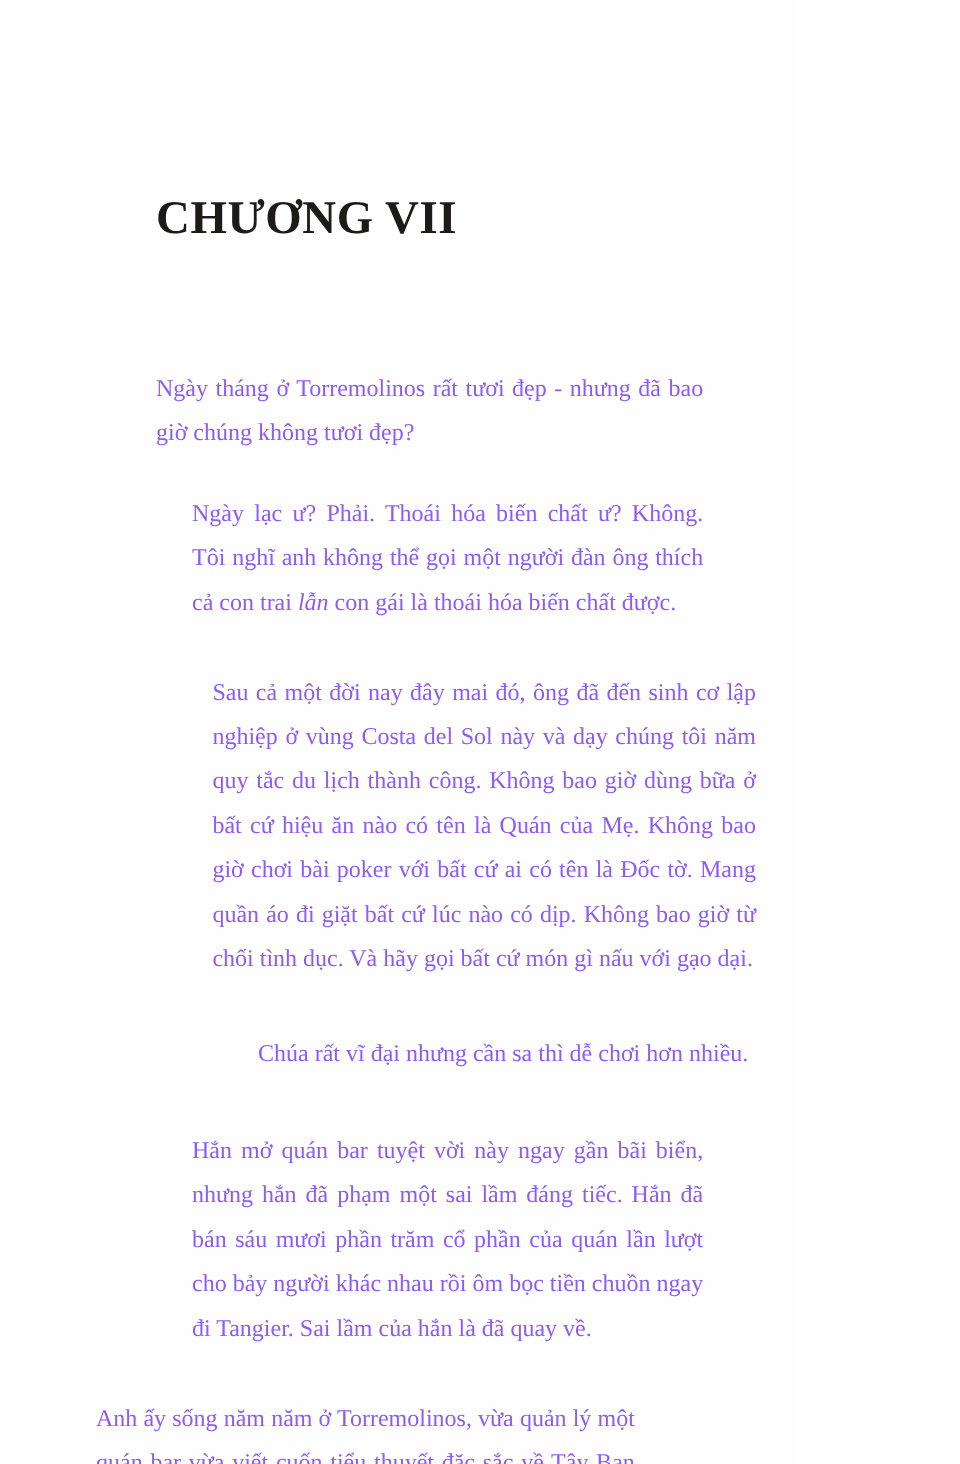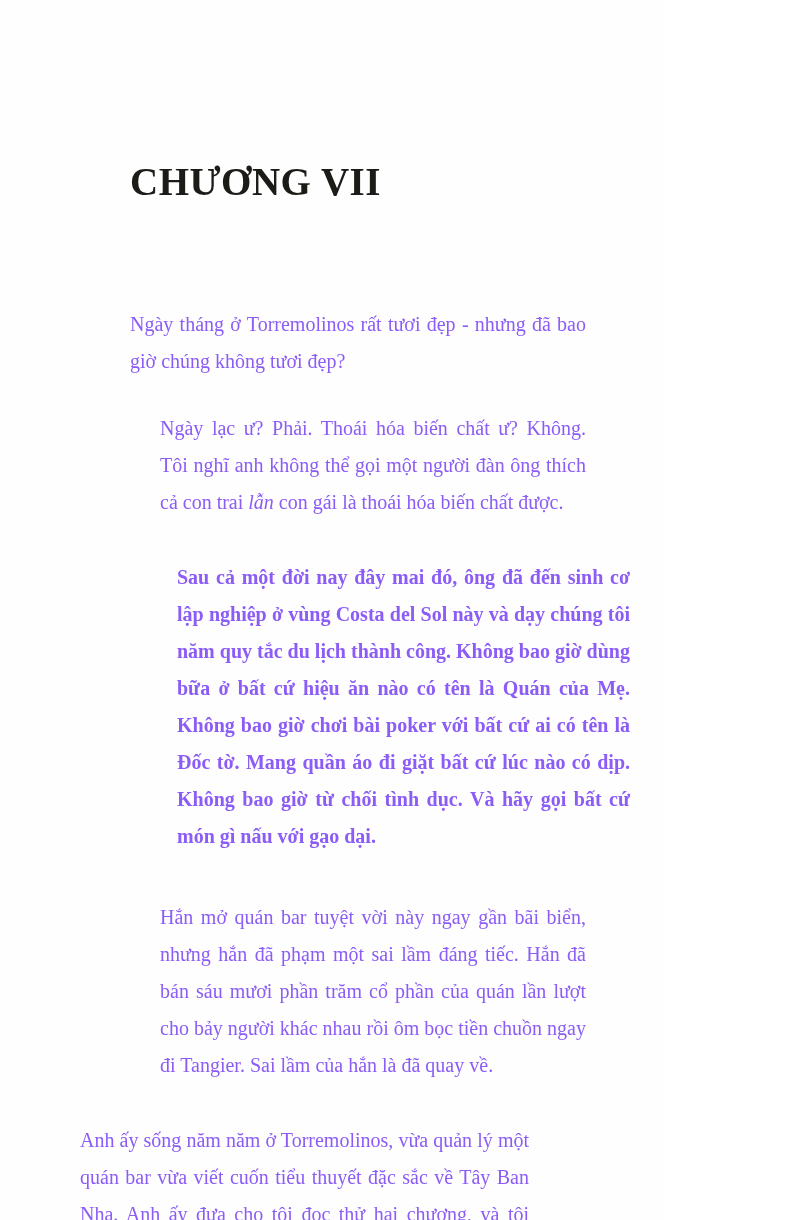--- a/index.html
+++ b/index.html
@@ -33,21 +33,21 @@
     margin: 0;
     font-size: 20px;
     line-height: 37px;
     text-align: justify;
     color: #8b5cf6;
   }
   .p em {
   }
   .p1 { margin: 92px 78px 0 130px; }
   .p2 { margin: 30px 78px 0 160px; }
-  .p3 { margin: 38px 34px 0 177px; font-weight: bold; }
+  .p3 { margin: 38px 34px 0 177px; }
   .p4 { margin: 42px 0 0 215px; text-align: left; }
   .p5 { margin: 44px 78px 0 160px; }
   .p6 { margin: 38px 135px 0 80px; }
   .speck {
     position: absolute;
     left: 740px;
     top: 992px;
     width: 5px;
     height: 4px;
     border-radius: 50%;
@@ -62,20 +62,21 @@
   <h1 class="chapter-heading">
     <span class="h-line">CHƯƠNG VII</span>
   </h1>
 
   <p class="p p1">Ngày tháng ở Torremolinos rất tươi đẹp - nhưng đã bao giờ chúng không tươi đẹp?</p>
 
   <p class="p p2"><span>Ngày lạc ư? Phải. Thoái hóa biến chất ư? Không. Tôi nghĩ anh không thể gọi một người đàn ông thích cả con trai </span><em>lẫn</em><span> con gái là thoái hóa biến chất được.</span></p>
 
   <p class="p p3">Sau cả một đời nay đây mai đó, ông đã đến sinh cơ lập nghiệp ở vùng Costa del Sol này và dạy chúng tôi năm quy tắc du lịch thành công. Không bao giờ dùng bữa ở bất cứ hiệu ăn nào có tên là Quán của Mẹ. Không bao giờ chơi bài poker với bất cứ ai có tên là Đốc tờ. Mang quần áo đi giặt bất cứ lúc nào có dịp. Không bao giờ từ chối tình dục. Và hãy gọi bất cứ món gì nấu với gạo dại.</p>
 
+  <p class="p p4">Chúa rất vĩ đại nhưng cần sa thì dễ chơi hơn nhiều.</p>
 
   <p class="p p5">Hắn mở quán bar tuyệt vời này ngay gần bãi biển, nhưng hắn đã phạm một sai lầm đáng tiếc. Hắn đã bán sáu mươi phần trăm cổ phần của quán lần lượt cho bảy người khác nhau rồi ôm bọc tiền chuồn ngay đi Tangier. Sai lầm của hắn là đã quay về.</p>
 
   <p class="p p6">Anh ấy sống năm năm ở Torremolinos, vừa quản lý một quán bar vừa viết cuốn tiểu thuyết đặc sắc về Tây Ban Nha. Anh ấy đưa cho tôi đọc thử hai chương, và tôi nhận thấy đầu óc anh ấy</p>
 
   <div class="speck"></div>
 
 </div>
 
 </body></html>

